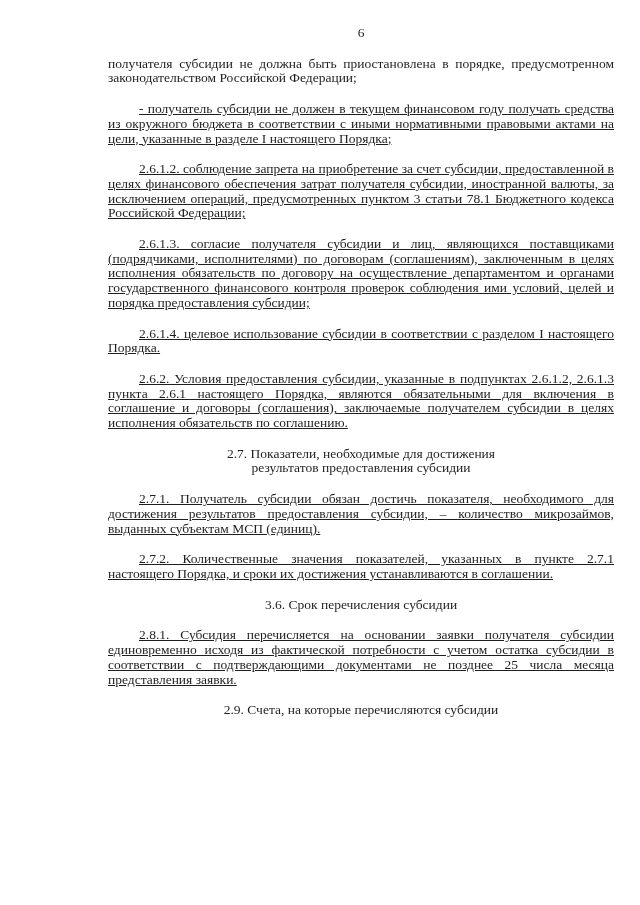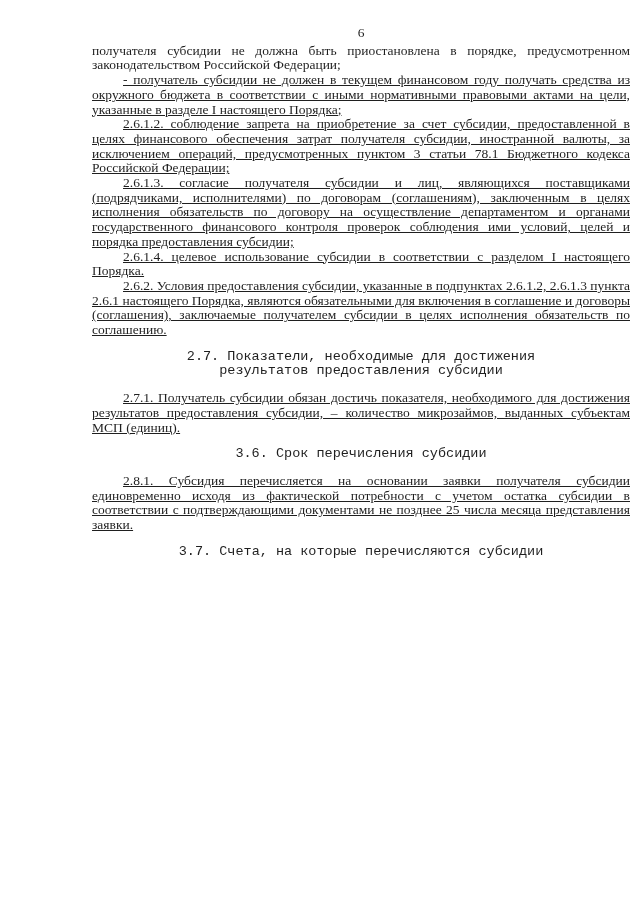--- a/index.html
+++ b/index.html
@@ -20,48 +20,48 @@
     text-align:center;
     font-size:13.5px;
     line-height:14.7px;
     margin:0 0 3px 0;
   }
   .doc-body{
     font-size:13.5px;
     line-height:14.7px;
   }
   .para{
-    margin:0;
+    margin:16px;
     text-align:justify;
     text-align-last:left;
     hyphens:none;
   }
   .para.indent{ text-indent:31px;text-decoration:underline; }
   .heading{
     margin:12px 0;
     text-align:center;
     text-indent:0;
     white-space:pre-line;
-    font-family:Liberation Mono, monospace;
   }
 </style>
 </head>
 <body>
 
 <div class="page">
   <div class="page-inner">
     <div class="page-number">6</div>
     <div class="doc-body">
         <div class="para">получателя субсидии не должна быть приостановлена в порядке, предусмотренном законодательством Российской Федерации;</div>
         <div class="para indent">- получатель субсидии не должен в текущем финансовом году получать средства из окружного бюджета в соответствии с иными нормативными правовыми актами на цели, указанные в разделе I настоящего Порядка;</div>
         <div class="para indent">2.6.1.2. соблюдение запрета на приобретение за счет субсидии, предоставленной в целях финансового обеспечения затрат получателя субсидии, иностранной валюты, за исключением операций, предусмотренных пунктом 3 статьи 78.1 Бюджетного кодекса Российской Федерации;</div>
         <div class="para indent">2.6.1.3. согласие получателя субсидии и лиц, являющихся поставщиками (подрядчиками, исполнителями) по договорам (соглашениям), заключенным в целях исполнения обязательств по договору на осуществление департаментом и органами государственного финансового контроля проверок соблюдения ими условий, целей и порядка предоставления субсидии;</div>
         <div class="para indent">2.6.1.4. целевое использование субсидии в соответствии с разделом I настоящего Порядка.</div>
         <div class="para indent">2.6.2. Условия предоставления субсидии, указанные в подпунктах 2.6.1.2, 2.6.1.3 пункта 2.6.1 настоящего Порядка, являются обязательными для включения в соглашение и договоры (соглашения), заключаемые получателем субсидии в целях исполнения обязательств по соглашению.</div>
         <div class="heading">2.7. Показатели, необходимые для достижения
 результатов предоставления субсидии</div>
         <div class="para indent">2.7.1. Получатель субсидии обязан достичь показателя, необходимого для достижения результатов предоставления субсидии, – количество микрозаймов, выданных субъектам МСП (единиц).</div>
+        <div class="para indent">2.7.2. Количественные значения показателей, указанных в пункте 2.7.1 настоящего Порядка, и сроки их достижения устанавливаются в соглашении.</div>
         <div class="heading">3.6. Срок перечисления субсидии</div>
         <div class="para indent">2.8.1. Субсидия перечисляется на основании заявки получателя субсидии единовременно исходя из фактической потребности с учетом остатка субсидии в соответствии с подтверждающими документами не позднее 25 числа месяца представления заявки.</div>
-        <div class="heading">3.7. Счета, на которые перечисляются субсидии</div>
+        <div class="heading">2.9. Счета, на которые перечисляются субсидии</div>
       </div>
   </div>
 </div>
 
 </body></html>

